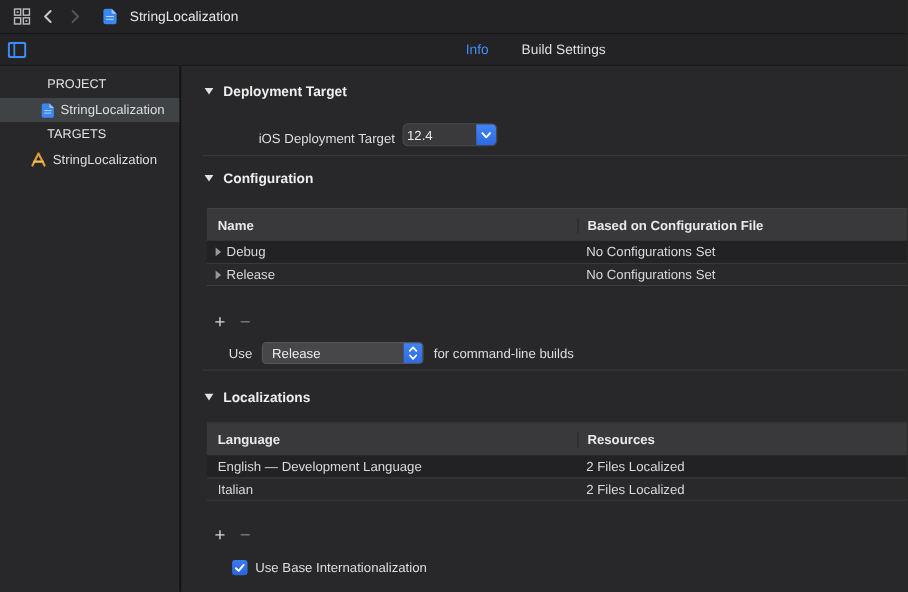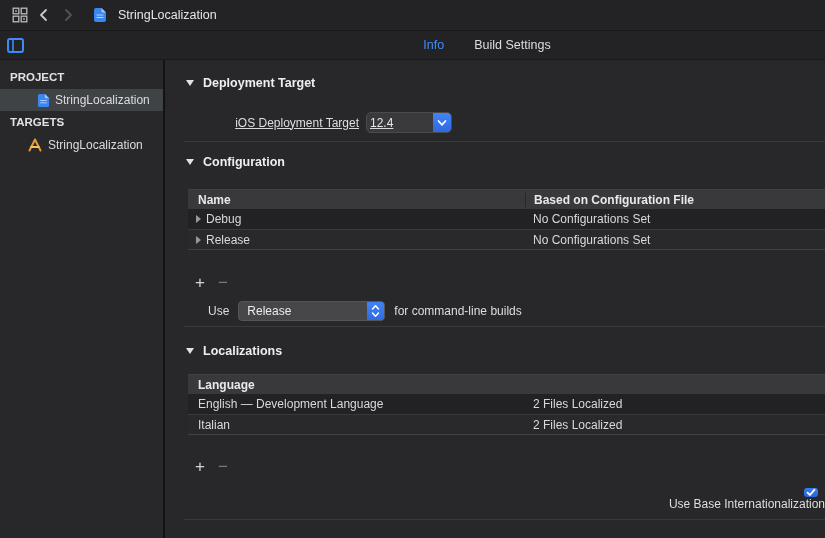--- a/index.html
+++ b/index.html
@@ -19,51 +19,51 @@
     display:flex; align-items:center; position:relative; flex:0 0 auto; }
   .pane-ic { position:absolute; left:7px; top:7px; }
   .tabs { position:absolute; left:165px; right:16px; display:flex; justify-content:center; gap:30px;
     font-size:12.5px; }
   .tab { color:#dededf; cursor:default; }
   .tab.active { color:#3f8cf7; }
 
   
   .main { flex:1; display:flex; min-height:0; }
   .sidebar { width:165px; flex:0 0 auto; background:#28282a; border-right:2px solid #131315; padding-top:6px; }
-  .side-header { font-size:11.5px; font-weight:bold; color:#e2e2e4; padding:5px 10px 6px 10px; }
+  .side-header { font-size:11.5px; font-weight:normal; color:#e2e2e4; padding:5px 10px 6px 10px;margin-left:33px; }
   .side-row { height:22px; display:flex; align-items:center; font-size:12px; color:#dcdcde; }
   .side-row.selected { background:#404346; }
   .side-row .row-ic { display:flex; align-items:center; margin-right:5px; }
   .side-row.project-row { padding-left:37px; }
   .side-row.target-row { padding-left:27px; }
 
   .content { flex:1; min-width:0; background:#28282a; overflow:hidden; }
 
   
   .section-header { display:flex; align-items:center; margin:15px 0 0 21px; height:16px; }
   .tri-down { width:0; height:0; border-left:4.5px solid transparent; border-right:4.5px solid transparent;
     border-top:6px solid #e2e2e4; margin-right:9px; }
   .tri-right { width:0; height:0; border-top:4px solid transparent; border-bottom:4px solid transparent;
     border-left:5px solid #98989a; margin-right:5px; }
   .section-title { font-size:12.5px; font-weight:bold; color:#eeeeef; }
 
   
-  .deploy-row { display:flex; align-items:center; margin-top:21px; height:21px;text-decoration:underline; }
+  .deploy-row { display:flex; align-items:flex-end; margin-top:21px; height:21px; }
   .field-label { width:175px; margin-left:19px; text-align:right; font-size:12px; color:#dedee0; }
   .combobox { display:flex; margin-left:7px; height:21px; border:1px solid #4a4a4c; border-radius:5px;
     background:#3a3a3c; overflow:hidden; }
   .combo-value { width:66px; font-size:12px; color:#e8e8ea; padding:3px 0 0 3px; }
   .combo-btn { width:18px; background:linear-gradient(#4186f2,#2f68e4); display:flex; align-items:center; justify-content:center; }
 
   .hr { height:1px; background:#3a3a3c; margin-left:19px; }
   .hr1 { margin-top:8px; } .hr2 { margin-top:5px; } .hr3 { margin-top:15px; }
 
   
   .table { margin:19px 0 0 23px; border-top:1px solid #404042; border-bottom:1px solid #404042; font-size:12px; }
-  .thead { display:flex; height:19px; background:#39393b; align-items:center; font-weight:bold; color:#e9e9eb; }
+  .thead { display:flex; height:29px; background:#39393b; align-items:center; font-weight:bold; color:#e9e9eb; }
   .th.col2 { border-left:1px solid #28282a; }
   .tr { display:flex; height:20px; align-items:center; border-top:1px solid #39393b; color:#d9d9db; }
   .tr.dark { background:#222224; }
   .tr.lite { background:#29292b; }
   .col1 { width:337px; padding-left:8px; display:flex; align-items:center; }
   .col2 { flex:1; padding-left:8px; }
   .thead .col1 { padding-left:10px; }
 
   
   .addremove { display:flex; align-items:center; gap:13px; margin:24px 0 0 30px; height:18px; }
@@ -71,21 +71,21 @@
   .btn-remove { font-size:17px; color:#7c7c7e; line-height:14px; cursor:default; }
 
   
   .use-row { display:flex; align-items:center; margin:8px 0 0 43px; height:21px; font-size:12px; color:#dedee0; }
   .popup { display:flex; justify-content:space-between; align-items:center; width:147px; height:20px; margin:0 9px;
     background:#47474a; border:1px solid #555558; border-radius:4px; overflow:hidden; }
   .popup-value { padding-left:8px; color:#ececee; }
   .popup-btn { width:17px; height:20px; background:linear-gradient(#4186f2,#2f68e4); display:flex; align-items:center; justify-content:center; }
 
   
-  .check-row { display:flex; align-items:flex-end; margin:12px 0 0 46px; height:16px; font-size:12px; color:#dedee0;flex-direction:column; }
+  .check-row { display:flex; align-items:center; margin:12px 0 0 46px; height:16px; font-size:12px; color:#dedee0; }
   .checkbox { width:14px; height:14px; border-radius:3px; background:linear-gradient(#3c7cf0,#2b63dd);
     display:flex; align-items:center; justify-content:center; margin-right:7px; }
 </style>
 </head>
 <body>
 
 <div class="window">
 
   <div class="jumpbar">
     <span class="jb-icon">
@@ -219,20 +219,21 @@
       </div>
       <div class="hr hr2"></div>
 
       <div class="section-header" style="margin-top:16px;">
         <span class="tri-down"></span>
         <span class="section-title">Localizations</span>
       </div>
       <div class="table" style="margin-top:15px;">
         <div class="thead">
           <div class="th col1">Language</div>
+          <div class="th col2">Resources</div>
         </div>
         <div class="tr dark" style="border-top:none;">
           <div class="td col1" style="padding-left:10px;">English — Development Language</div>
           <div class="td col2">2 Files Localized</div>
         </div>
         <div class="tr lite">
           <div class="td col1" style="padding-left:10px;">Italian</div>
           <div class="td col2">2 Files Localized</div>
         </div>
       </div>

